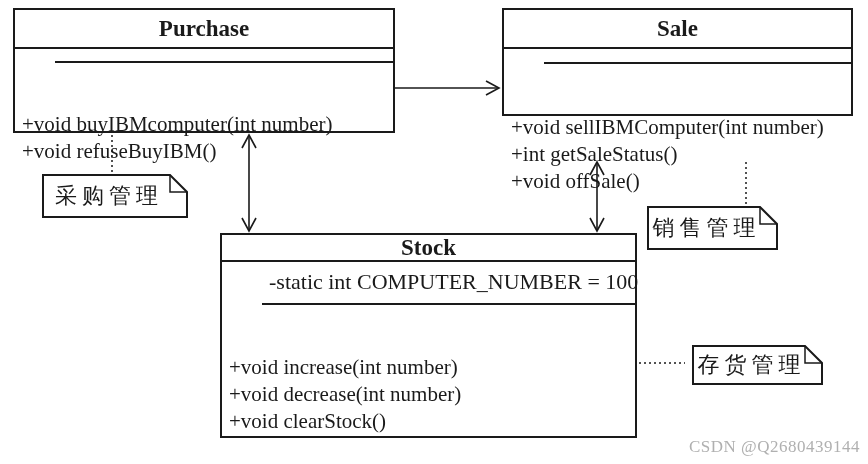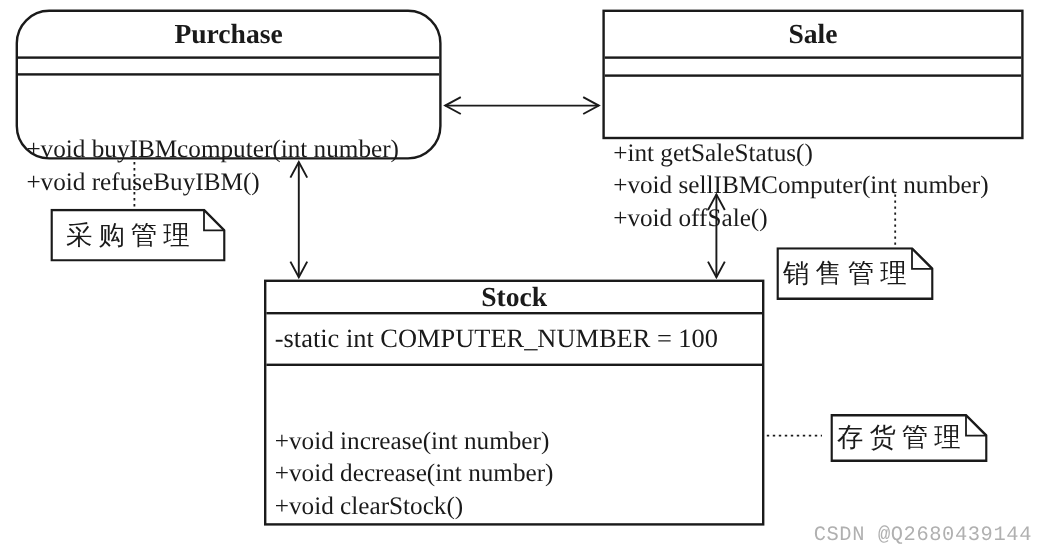--- a/index.html
+++ b/index.html
@@ -26,20 +26,21 @@
     text-align:center;
     border-bottom:2px solid #1a1a1a;
     box-sizing:border-box;
     flex:0 0 auto;
     display:flex;align-items:center;justify-content:center;
   }
   .uml-attrs{
     border-bottom:2px solid #1a1a1a;
     box-sizing:border-box;
     flex:0 0 auto;
+    margin-left:40px;
   }
   .uml-methods{ flex:1 1 auto; padding:4px 0 0 0;margin-top:44px; }
   .member{
     font-size:21px;
     line-height:27px;
     padding-left:7px;
     white-space:nowrap;
   }
   .attr-member{
     font-size:22px;
@@ -62,21 +63,21 @@
   
   #connector-layer{
     position:absolute; left:0; top:0;
     width:868px; height:464px;
     pointer-events:none;
   }
   
   .watermark{
     position:absolute;
     right:8px; top:437px;
-    font-family:Liberation Mono, monospace;
+    font-family:Liberation Serif, serif;
     font-size:17px;
     letter-spacing:0.5px;
     color:#b0b0b0;
   }
 </style>
 </head>
 <body>
 
 <div id="canvas">
 
@@ -98,35 +99,35 @@
       <line x1="597" y1="162" x2="597" y2="231"></line>
       <polyline points="590,175 597,162 604,175"></polyline>
       <polyline points="590,218 597,231 604,218"></polyline>
     </g>
 
     <line x1="112" y1="135" x2="112" y2="173" stroke="#1a1a1a" stroke-width="1.5" stroke-dasharray="2,3"></line>
     <line x1="746" y1="162" x2="746" y2="205" stroke="#1a1a1a" stroke-width="1.5" stroke-dasharray="2,3"></line>
     <line x1="639" y1="363" x2="685" y2="363" stroke="#1a1a1a" stroke-width="1.5" stroke-dasharray="2,3"></line>
   </svg>
 
-  <div class="uml-class" style="left:13px; top:8px; width:355px; height:125px;border-radius:28px;">
+  <div class="uml-class" style="left:13px; top:8px; width:382px; height:125px;">
     <div class="uml-title" style="height:39px;">Purchase</div>
     <div class="uml-attrs" style="height:14px;"></div>
     <div class="uml-methods">
       <div class="member">+void buyIBMcomputer(int number)</div>
       <div class="member">+void refuseBuyIBM()</div>
     </div>
   </div>
 
   <div class="uml-class" style="left:502px; top:8px; width:351px; height:108px;">
     <div class="uml-title" style="height:39px;">Sale</div>
     <div class="uml-attrs" style="height:15px;"></div>
     <div class="uml-methods" style="padding-top:6px;">
+      <div class="member">+void sellIBMComputer(int number)</div>
       <div class="member">+int getSaleStatus()</div>
-      <div class="member">+void sellIBMComputer(int number)</div>
       <div class="member">+void offSale()</div>
     </div>
   </div>
 
   <div class="uml-class" style="left:220px; top:233px; width:417px; height:205px;">
     <div class="uml-title" style="height:27px;">Stock</div>
     <div class="uml-attrs" style="height:43px;">
       <div class="attr-member">-static int COMPUTER_NUMBER = 100</div>
     </div>
     <div class="uml-methods" style="padding-top:5px;">

